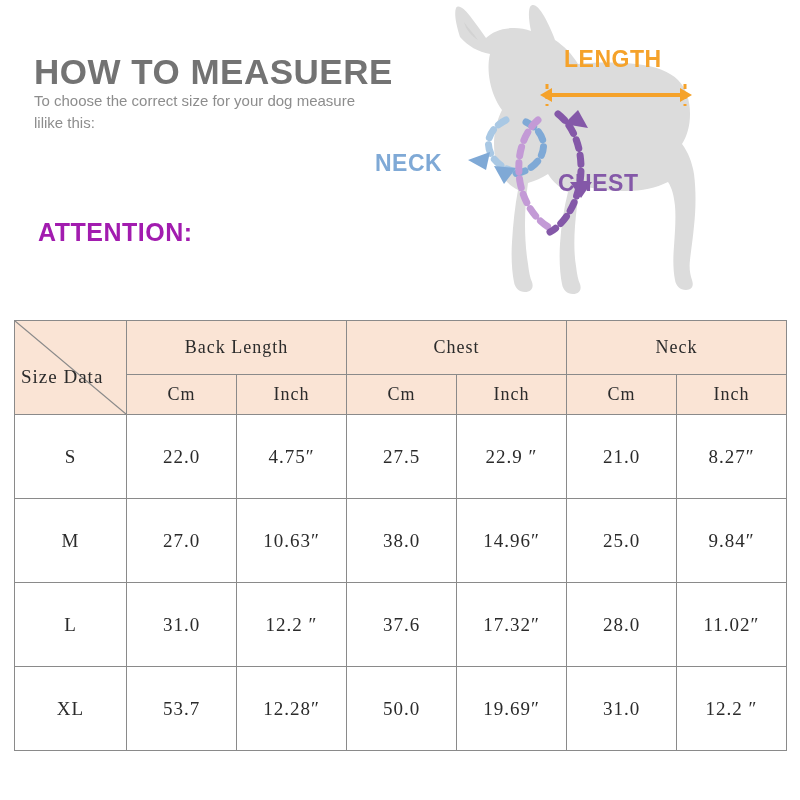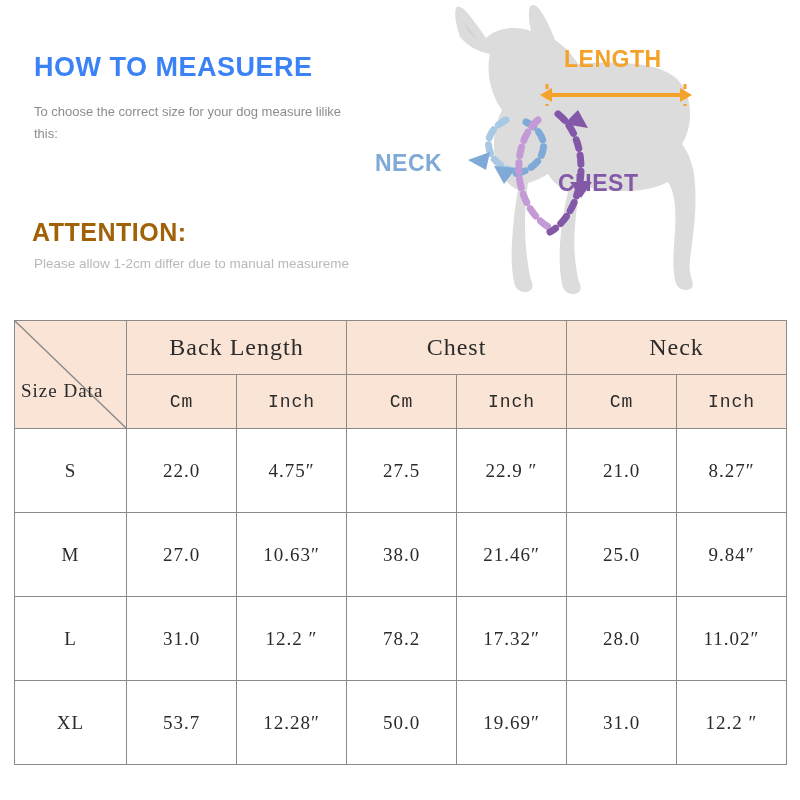--- a/index.html
+++ b/index.html
@@ -18,44 +18,44 @@
     position: relative;
     width: 800px;
     height: 320px;
     background: #ffffff;
   }
 
   #headline {
     position: absolute;
     left: 34px;
     top: 52px;
-    font-size: 27px;
+    font-size: 35px;
     font-weight: bold;
-    color: #3b82f6;
+    color: #737373;
     letter-spacing: 0.5px;
     font-family: "Liberation Sans", sans-serif;
   }
 
   #intro {
     position: absolute;
     left: 34px;
-    top: 101px;
+    top: 90px;
     width: 330px;
-    font-size: 13px;
+    font-size: 15px;
     line-height: 22px;
     color: #8d8d8d;
   }
 
   #attention-title {
     position: absolute;
-    left: 32px;
+    left: 38px;
     top: 218px;
     font-size: 25px;
     font-weight: bold;
-    color: #a16207;
+    color: #a21caf;
     letter-spacing: 0.5px;
   }
 
   #attention-body {
     position: absolute;
     left: 34px;
     top: 253px;
     width: 350px;
     font-size: 13.5px;
     line-height: 21px;
@@ -114,22 +114,22 @@
     border: 1px solid #8a8a8a;
     text-align: center;
     vertical-align: middle;
     font-weight: normal;
     color: #2b2b2b;
     font-size: 19px;
     letter-spacing: 1px;
     font-family: "Liberation Serif", serif;
   }
   thead td, thead th { background: #fae4d5; }
-  .grp-head { height: 54px; font-size: 24px; }
-  .unit-head { height: 54px; font-size: 18px; font-family: Liberation Mono, monospace; }
+  .grp-head { height: 54px; font-size: 18px; }
+  .unit-head { height: 40px; font-size: 18px; }
   tbody td { height: 84px; background: #ffffff; font-size: 19px; }
 
   
   #corner-cell {
     position: relative;
     padding: 0;
     background: #fae4d5;
     overflow: hidden;
   }
   #corner-cell .diag {
@@ -154,21 +154,20 @@
 
 <div id="top-area">
 
   <div id="headline">HOW TO MEASUERE</div>
 
   <div id="intro">To choose the correct size for your dog measure lilike this:</div>
 
   <div id="attention-title">ATTENTION:</div>
 
   <div id="attention-body">
-    <div>Please allow 1-2cm differ due to manual measureme</div>
   </div>
 
   <div id="dog-wrap">
     <svg width="400" height="318" viewBox="0 0 400 318">
 
       <path d="M62,35 C58,22 56,12 58,6 C60,2 66,6 72,14 C78,22 84,30 88,36
                C94,30 104,26 116,26 C122,26 128,27 133,29
                C131,20 130,10 132,5 C135,0 141,5 146,14 C151,23 155,32 157,38
                C166,44 174,52 180,62
                C196,60 216,60 238,62 C258,64 272,70 280,78
@@ -265,29 +264,29 @@
         <td>27.5</td>
         <td>22.9 ″</td>
         <td>21.0</td>
         <td>8.27″</td>
       </tr>
       <tr>
         <td>M</td>
         <td>27.0</td>
         <td>10.63″</td>
         <td>38.0</td>
-        <td>21.46″</td>
+        <td>14.96″</td>
         <td>25.0</td>
         <td>9.84″</td>
       </tr>
       <tr>
         <td>L</td>
         <td>31.0</td>
         <td>12.2 ″</td>
-        <td>78.2</td>
+        <td>37.6</td>
         <td>17.32″</td>
         <td>28.0</td>
         <td>11.02″</td>
       </tr>
       <tr>
         <td>XL</td>
         <td>53.7</td>
         <td>12.28″</td>
         <td>50.0</td>
         <td>19.69″</td>

